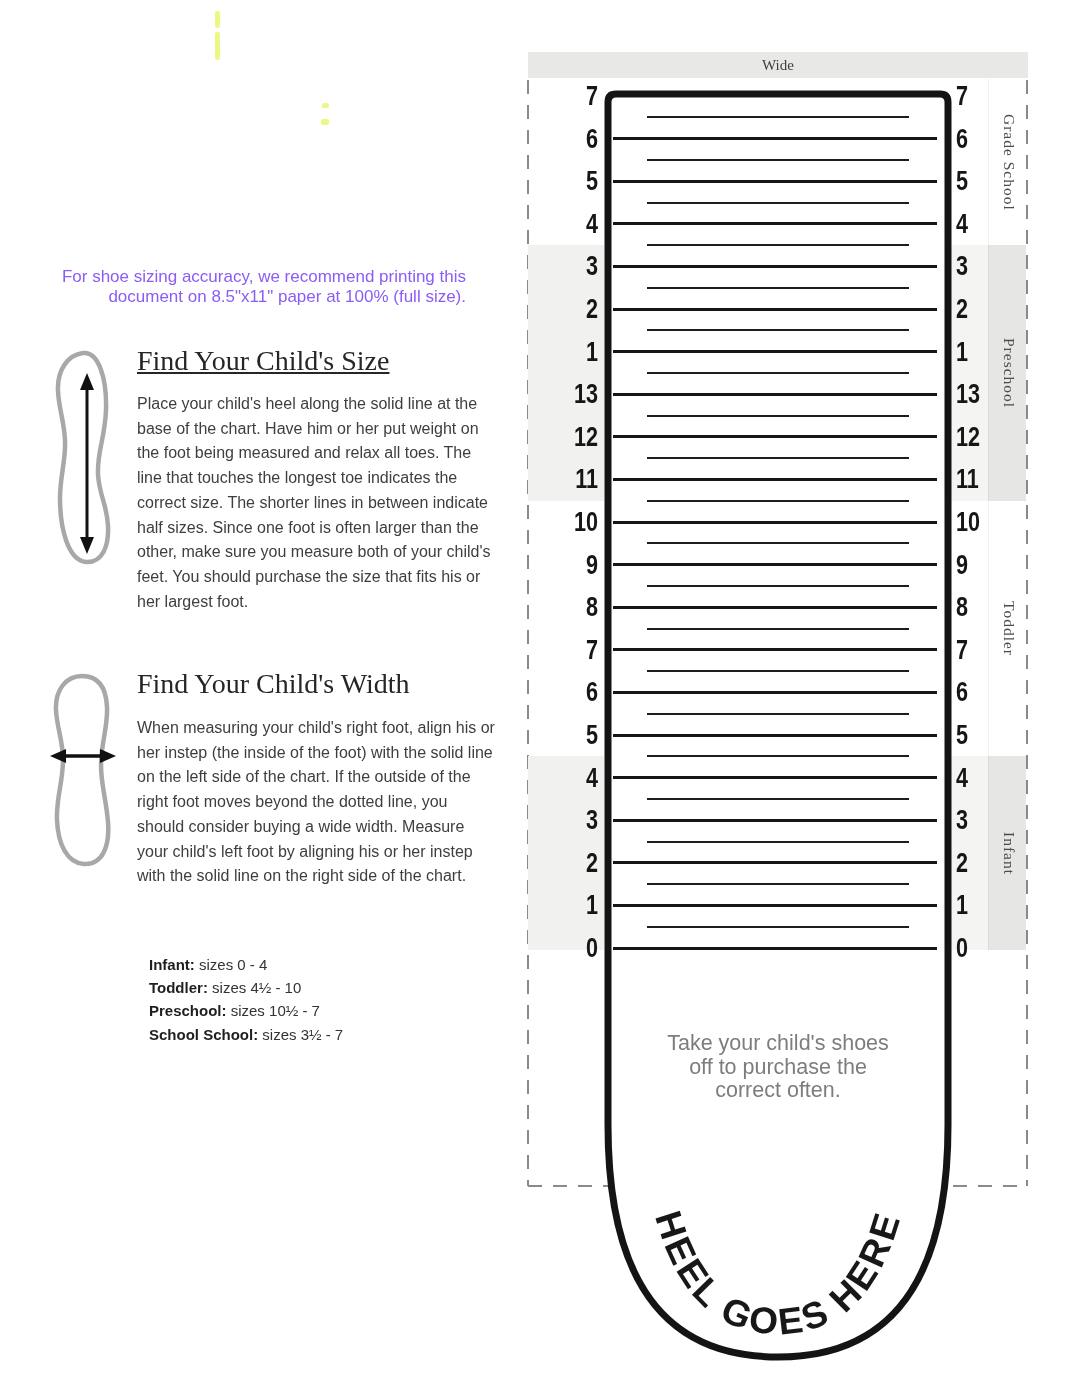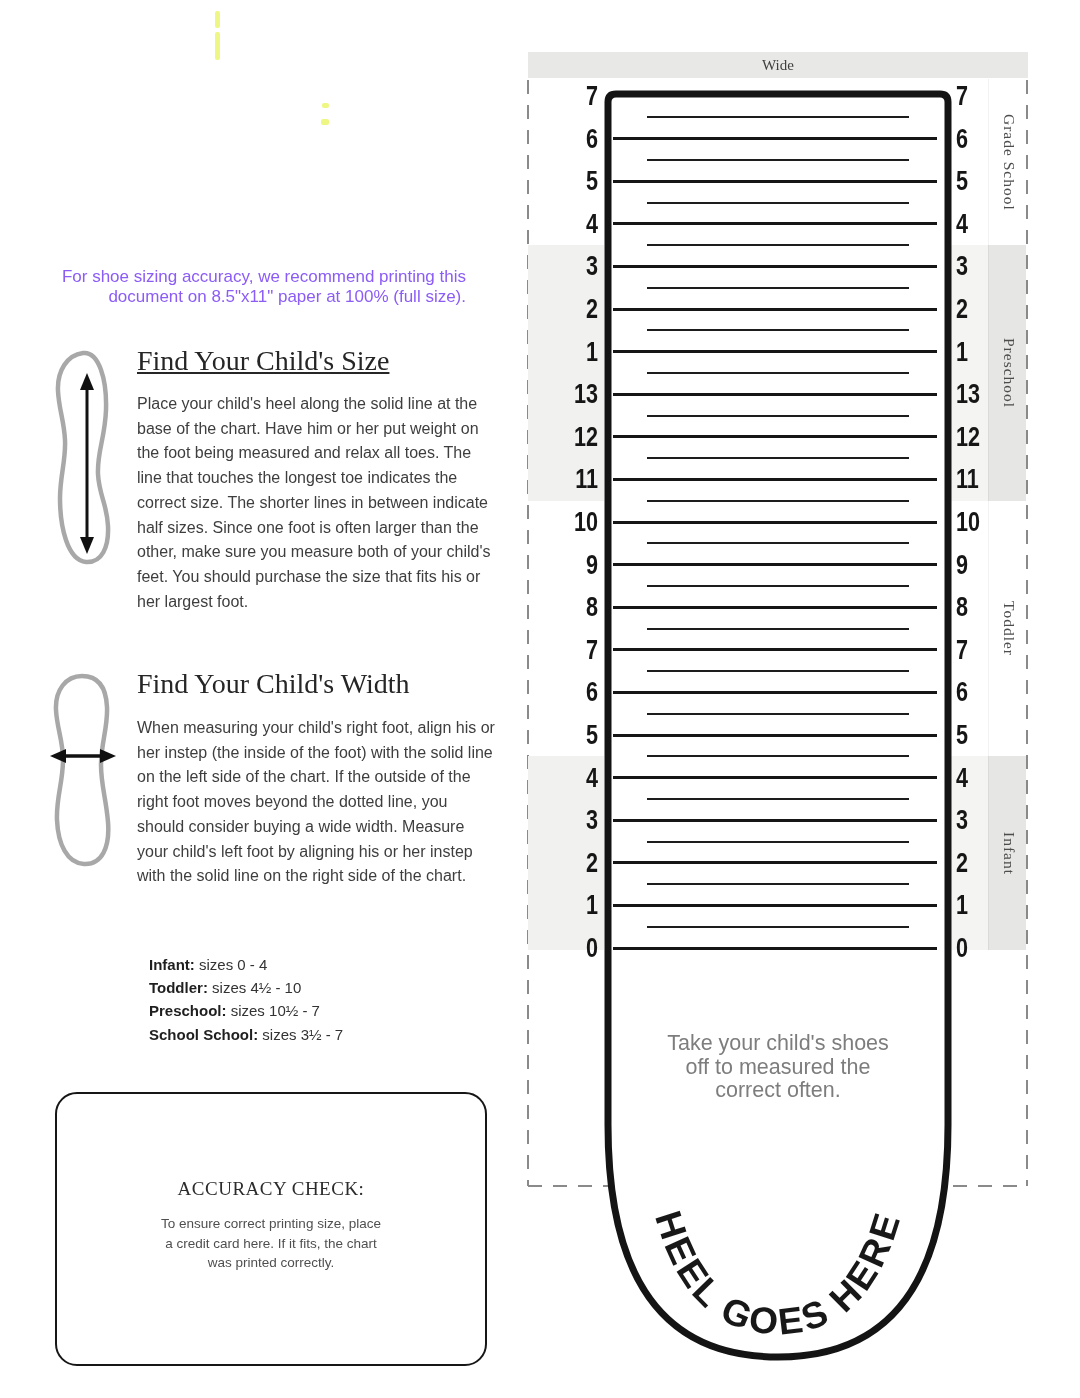--- a/index.html
+++ b/index.html
@@ -83,28 +83,20 @@
   <div class="abs section-heading" style="left:137px;top:668px;">Find Your Child's Width</div>
   <div class="abs para" style="left:137px;top:716px;width:360px;">When measuring your child's right foot, align his or her instep (the inside of the foot) with the solid line on the left side of the chart. If the outside of the right foot moves beyond the dotted line, you should consider buying a wide width. Measure your child's left foot by aligning his or her instep with the solid line on the right side of the chart.</div>
 
   <div class="abs ranges">
     <div><b>Infant:</b><span> sizes 0 - 4</span></div>
     <div><b>Toddler:</b><span> sizes 4½ - 10</span></div>
     <div><b>Preschool:</b><span> sizes 10½ - 7</span></div>
     <div><b>School School:</b><span> sizes 3½ - 7</span></div>
   </div>
 
-  <div class="abs acc-box">
-    <div class="abs acc-title">ACCURACY CHECK:</div>
-    <div class="abs acc-body">
-      <span>To ensure correct printing size, place</span><br>
-      <span>a credit card here. If it fits, the chart</span><br>
-      <span>was printed correctly.</span>
-    </div>
-  </div>
 
   <div class="abs wide-band">
     <span>Wide</span>
   </div>
   <div class="abs dash-v" style="left:527px;"></div>
   <div class="abs dash-v" style="left:1026px;"></div>
   <div class="abs dash-h"></div>
 
   <div class="abs layer" id="bands-layer">
       <div style="position: absolute; left: 528px; top: 245.1px; width: 76px; height: 255.6px; background: rgb(241, 241, 239);"></div>
@@ -208,17 +200,17 @@
       <div class="num num-r" style="position: absolute; top: 891.4px;">1</div>
       <div class="line-full" style="position: absolute; top: 903.9px;"></div>
       <div class="line-half" style="position: absolute; top: 925.7px;"></div>
       <div class="num num-l" style="position: absolute; top: 934px;">0</div>
       <div class="num num-r" style="position: absolute; top: 934px;">0</div>
       <div class="line-full" style="position: absolute; top: 946.5px;"></div>
     </div>
 
   <div class="abs reminder-body">
     <span>Take your child's shoes</span><br>
-    <span>off to measured the</span><br>
+    <span>off to purchase the</span><br>
     <span>correct often.</span>
   </div>
 
 </div>
 
 </body></html>

